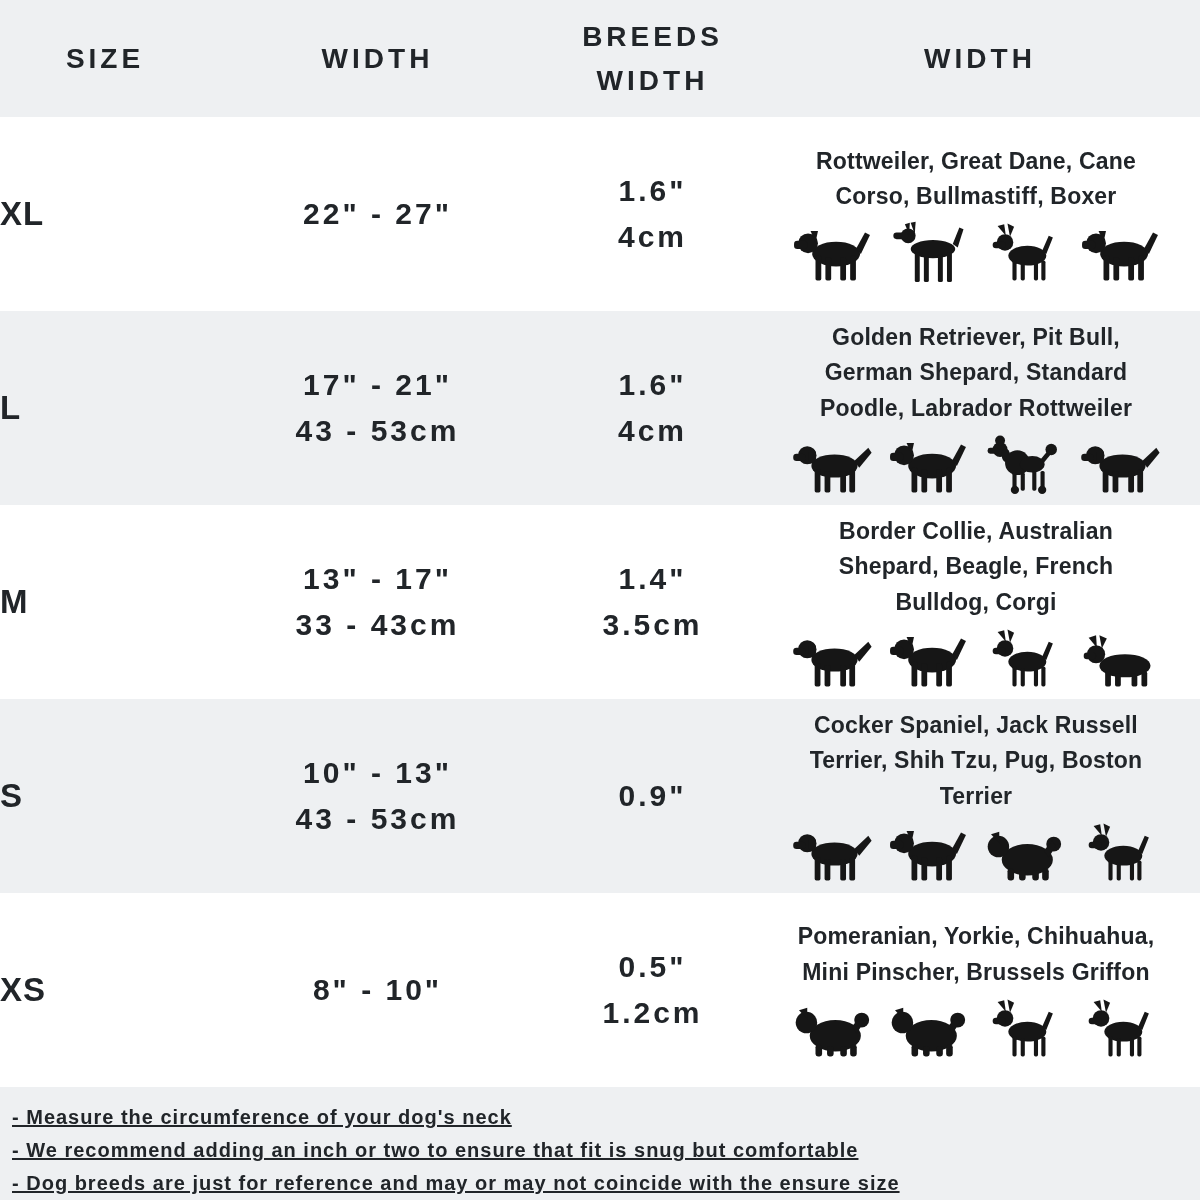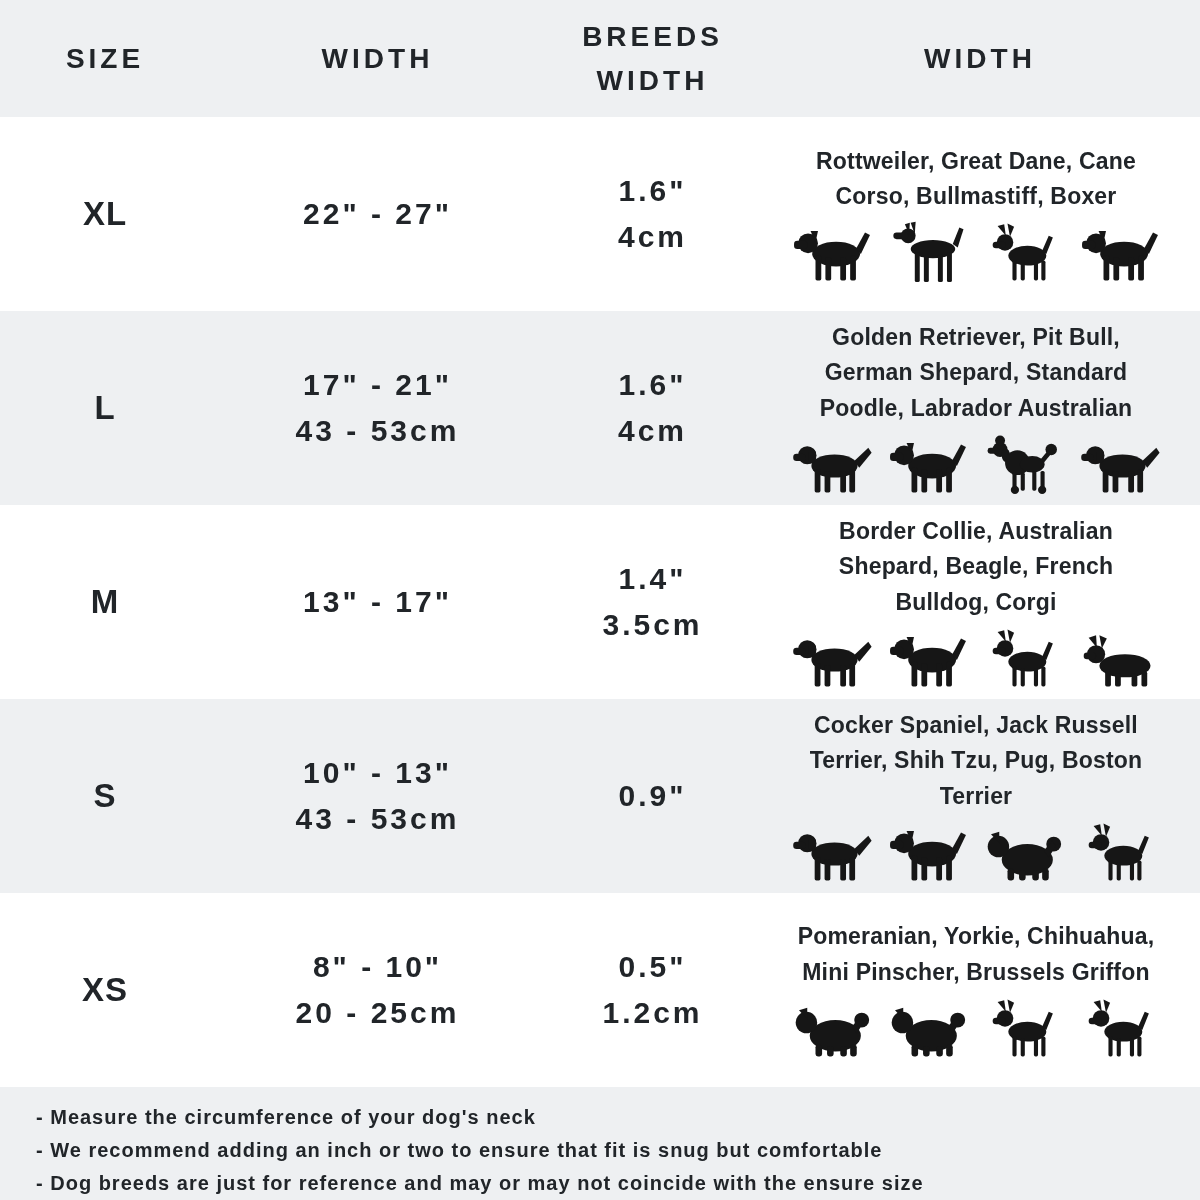--- a/index.html
+++ b/index.html
@@ -26,21 +26,21 @@
   .header-cell{
     text-align:center;
     font-size:28px;
     letter-spacing:4px;
     line-height:1.55;
   }
   .body-row{height:195px;}
   .body-row.stripe{background:var(--stripe);}
   .body-row.plain{background:var(--rowbg);}
   .size-cell{
-    text-align:center;
+    text-align:left;
     font-size:33px;
     letter-spacing:1px;
   }
   .meas-cell{
     text-align:center;
     font-size:30px;
     letter-spacing:3px;
     line-height:1.55;
   }
   .breeds-cell{
@@ -61,21 +61,22 @@
   }
   .dogs{
     display:flex;
     align-items:flex-end;
     gap:8px;
   }
   .dog{width:88px;height:66px;fill:var(--ink);}
   .notes{
     flex:1;
     background:var(--stripe);
-    padding:14px 0 0 36px;
+    padding:14px 0 0 12px;
+    text-decoration:underline;
   }
   .note-line{
     font-size:20px;
     letter-spacing:1px;
     line-height:33px;
     white-space:nowrap;
   }
   .defs-holder{position:absolute;width:0;height:0;overflow:hidden;}
 </style>
 </head>
@@ -211,21 +212,21 @@
     <div class="size-cell">L</div>
     <div class="meas-cell">
       <div>17" - 21"</div>
       <div>43 - 53cm</div>
     </div>
     <div class="meas-cell">
       <div>1.6"</div>
       <div>4cm</div>
     </div>
     <div class="breeds-cell">
-      <div class="breed-text">Golden Retriever, Pit Bull, German Shepard, Standard Poodle, Labrador Australian</div>
+      <div class="breed-text">Golden Retriever, Pit Bull, German Shepard, Standard Poodle, Labrador Rottweiler</div>
       <div class="dogs">
         <svg class="dog">
             <use href="#dog-retriever"></use>
           </svg>
         <svg class="dog">
             <use href="#dog-stocky"></use>
           </svg>
         <svg class="dog">
             <use href="#dog-poodle"></use>
           </svg>
@@ -233,20 +234,21 @@
             <use href="#dog-retriever"></use>
           </svg>
       </div>
     </div>
   </div>
 
   <div class="grid-row body-row plain">
     <div class="size-cell">M</div>
     <div class="meas-cell">
       <div>13" - 17"</div>
+      <div>33 - 43cm</div>
     </div>
     <div class="meas-cell">
       <div>1.4"</div>
       <div>3.5cm</div>
     </div>
     <div class="breeds-cell">
       <div class="breed-text">Border Collie, Australian Shepard, Beagle, French Bulldog, Corgi</div>
       <div class="dogs">
         <svg class="dog">
             <use href="#dog-retriever"></use>
@@ -289,21 +291,20 @@
             <use href="#dog-pointy"></use>
           </svg>
       </div>
     </div>
   </div>
 
   <div class="grid-row body-row plain">
     <div class="size-cell">XS</div>
     <div class="meas-cell">
       <div>8" - 10"</div>
-      <div>20 - 25cm</div>
     </div>
     <div class="meas-cell">
       <div>0.5"</div>
       <div>1.2cm</div>
     </div>
     <div class="breeds-cell">
       <div class="breed-text">Pomeranian, Yorkie, Chihuahua, Mini Pinscher, Brussels Griffon</div>
       <div class="dogs">
         <svg class="dog">
             <use href="#dog-fluffy"></use>

